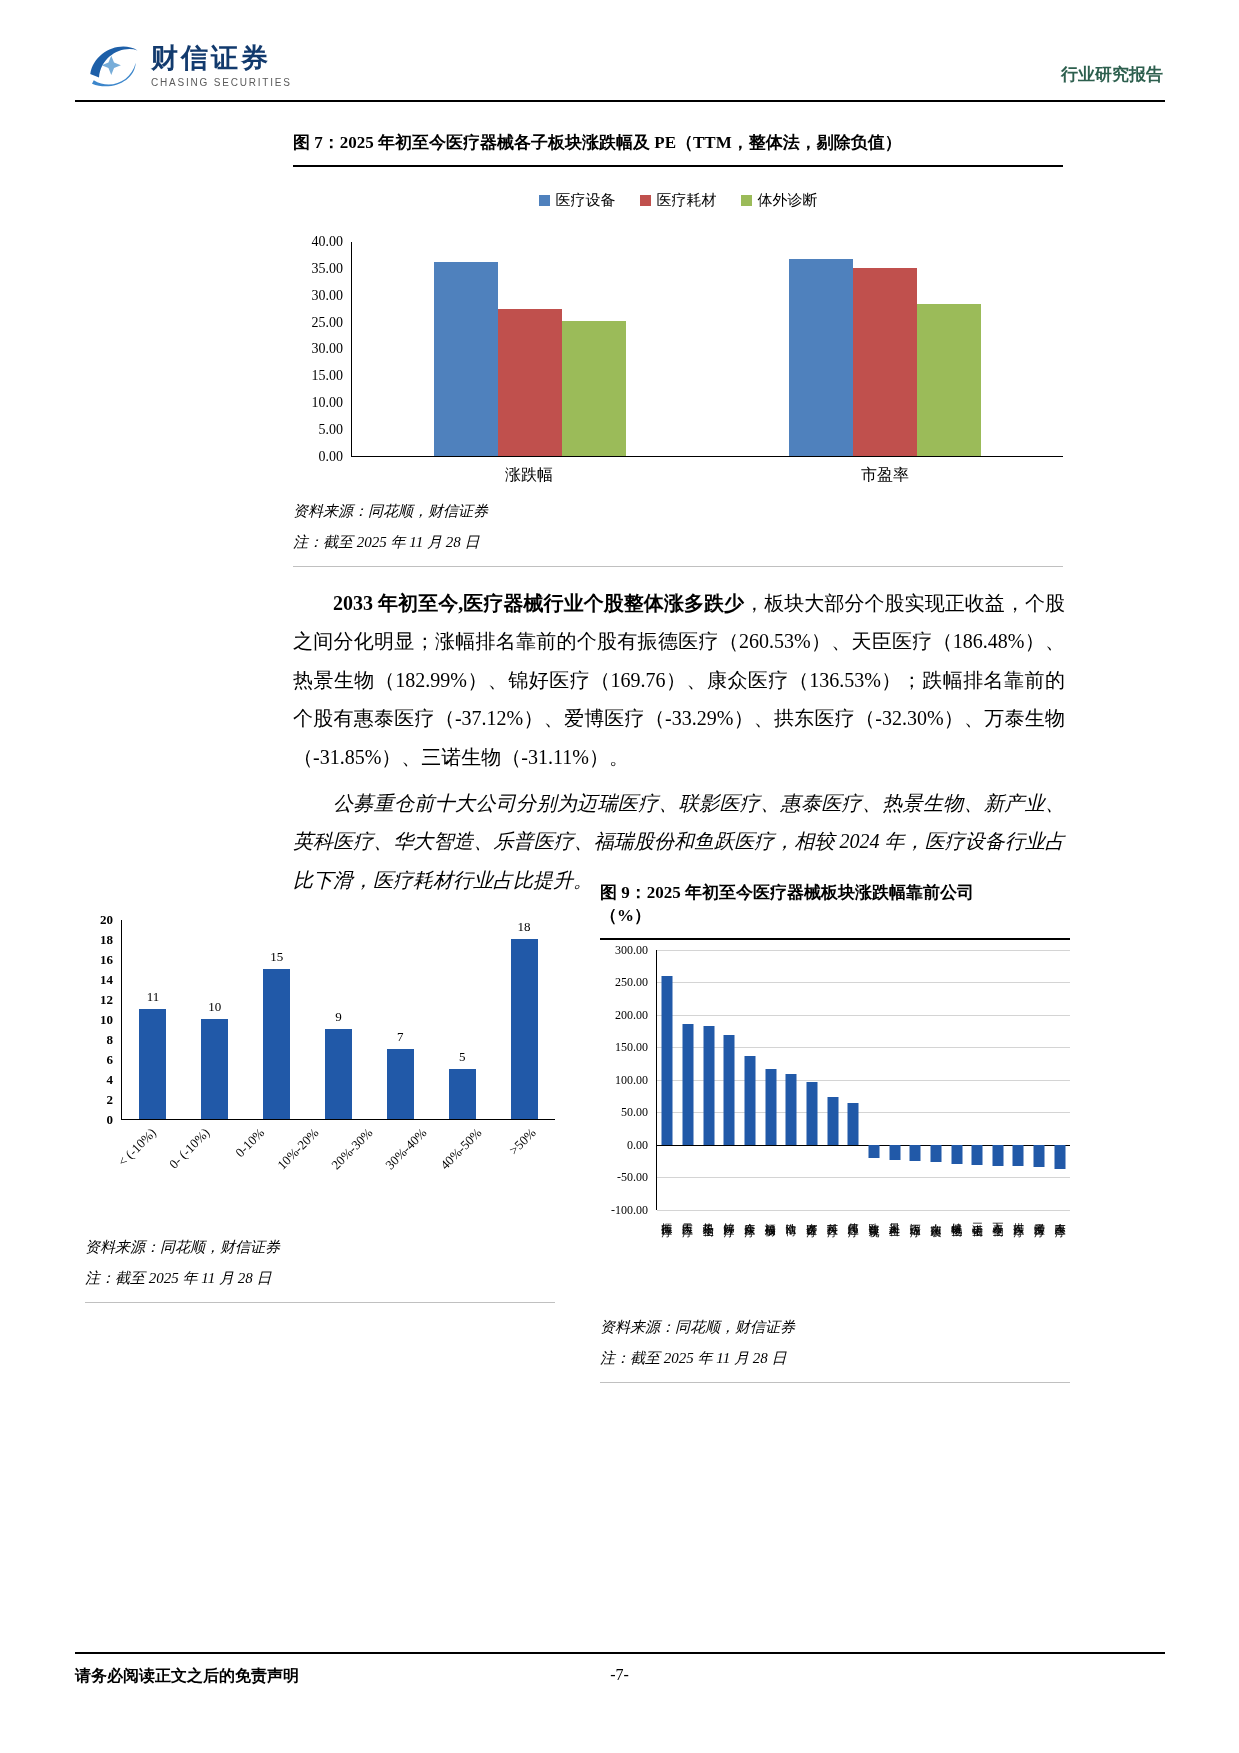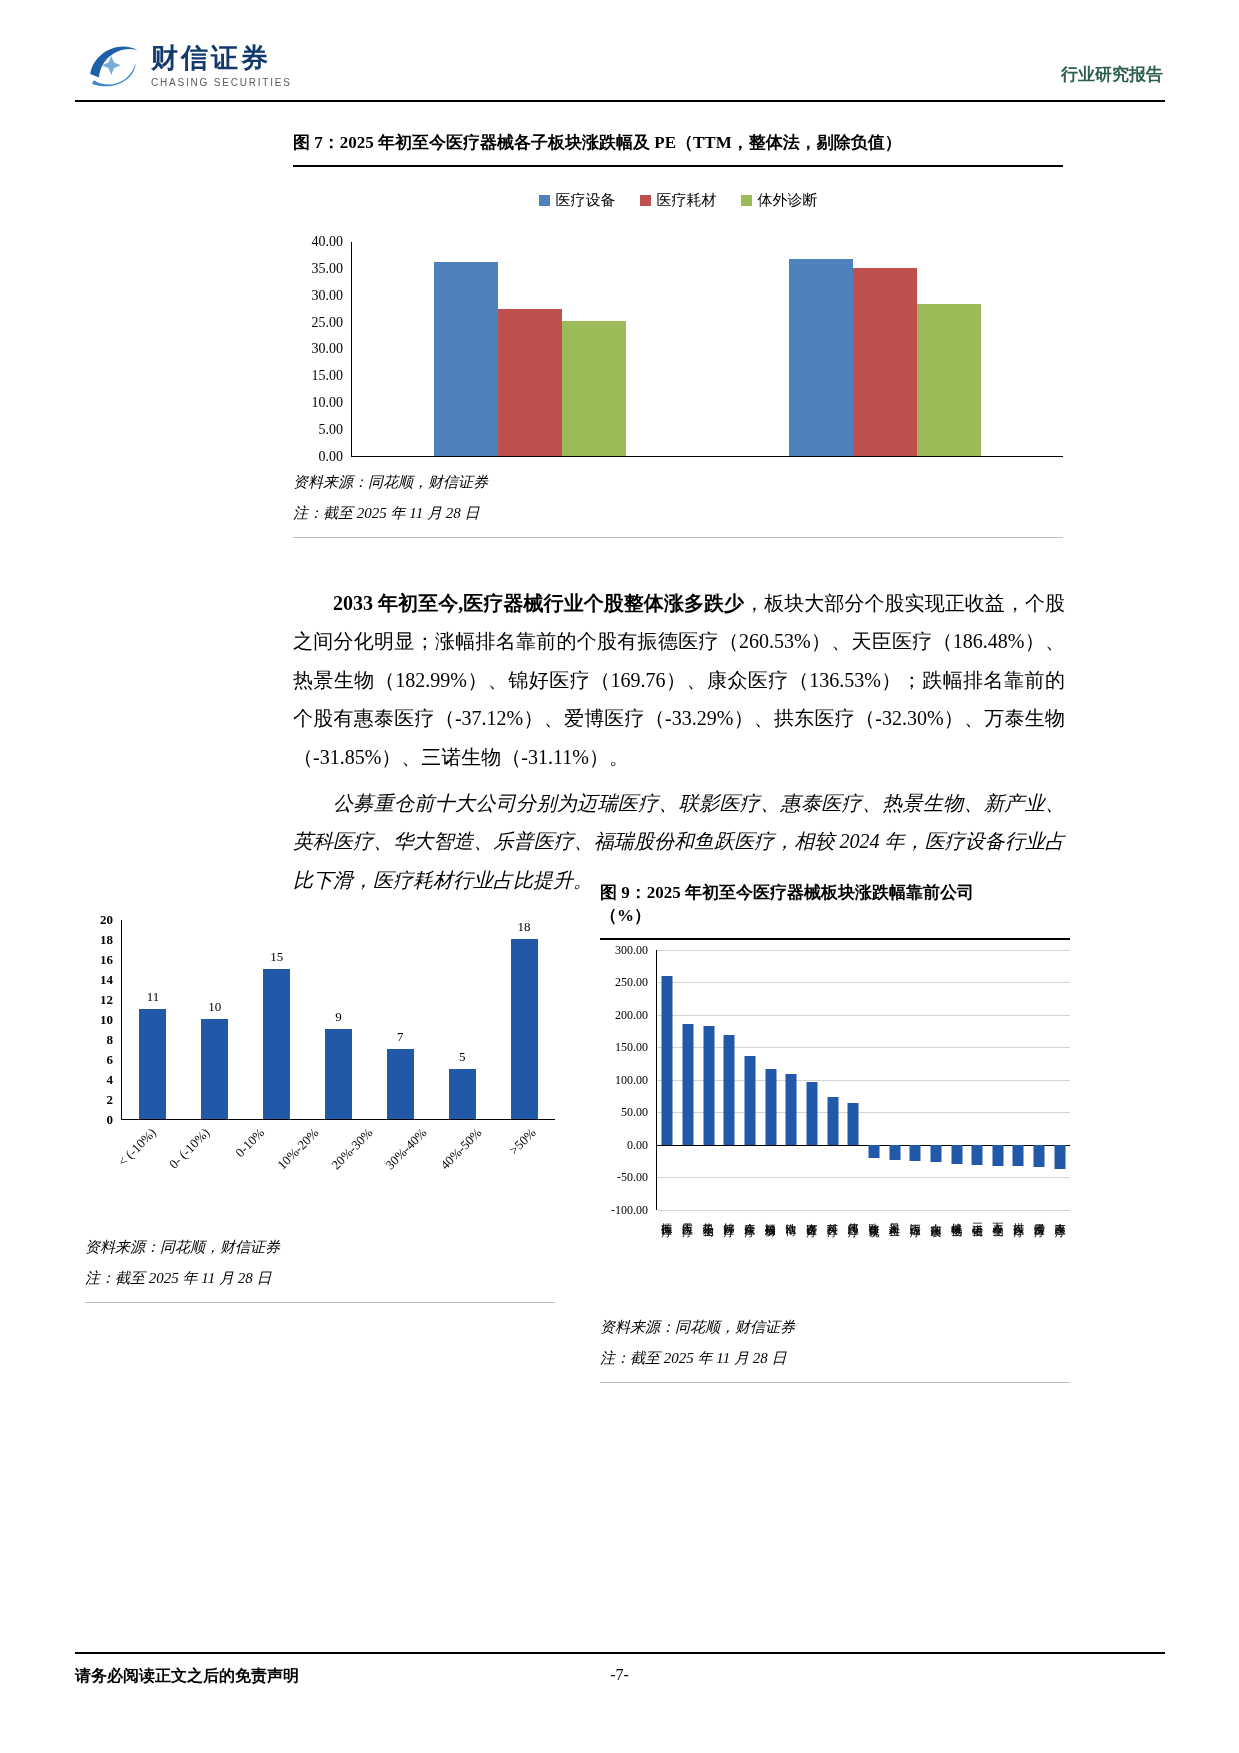--- a/index.html
+++ b/index.html
@@ -150,20 +150,24 @@
               <div class="f7-bar" style="height: 135.45px; background: rgb(155, 187, 89);"></div>
             </div>
             <div class="f7-group">
               <div class="f7-bar" style="height: 197.262px; background: rgb(79, 129, 189);"></div>
               <div class="f7-bar" style="height: 188.125px; background: rgb(192, 80, 77);"></div>
               <div class="f7-bar" style="height: 151.575px; background: rgb(155, 187, 89);"></div>
             </div>
           </div>
         </div>
       </div>
+    <div class="f7-xlabels" id="fig7-xlabels">
+        <div>涨跌幅</div>
+        <div>市盈率</div>
+      </div>
     <div class="fig-source">资料来源：同花顺，财信证券</div>
     <div class="fig-note fig-end">注：截至 2025 年 11 月 28 日</div>
   </section>
 
   <section class="body-text">
     <p><span class="lead">2033 年初至今,医疗器械行业个股整体涨多跌少</span><span>，板块大部分个股实现正收益，个股之间分化明显；涨幅排名靠前的个股有振德医疗（260.53%）、天臣医疗（186.48%）、热景生物（182.99%）、锦好医疗（169.76）、康众医疗（136.53%）；跌幅排名靠前的个股有惠泰医疗（-37.12%）、爱博医疗（-33.29%）、拱东医疗（-32.30%）、万泰生物（-31.85%）、三诺生物（-31.11%）。</span></p>
     <p>公募重仓前十大公司分别为迈瑞医疗、联影医疗、惠泰医疗、热景生物、新产业、英科医疗、华大智造、乐普医疗、福瑞股份和鱼跃医疗，相较 2024 年，医疗设备行业占比下滑，医疗耗材行业占比提升。</p>
   </section>
 
   <div class="figs-row">

